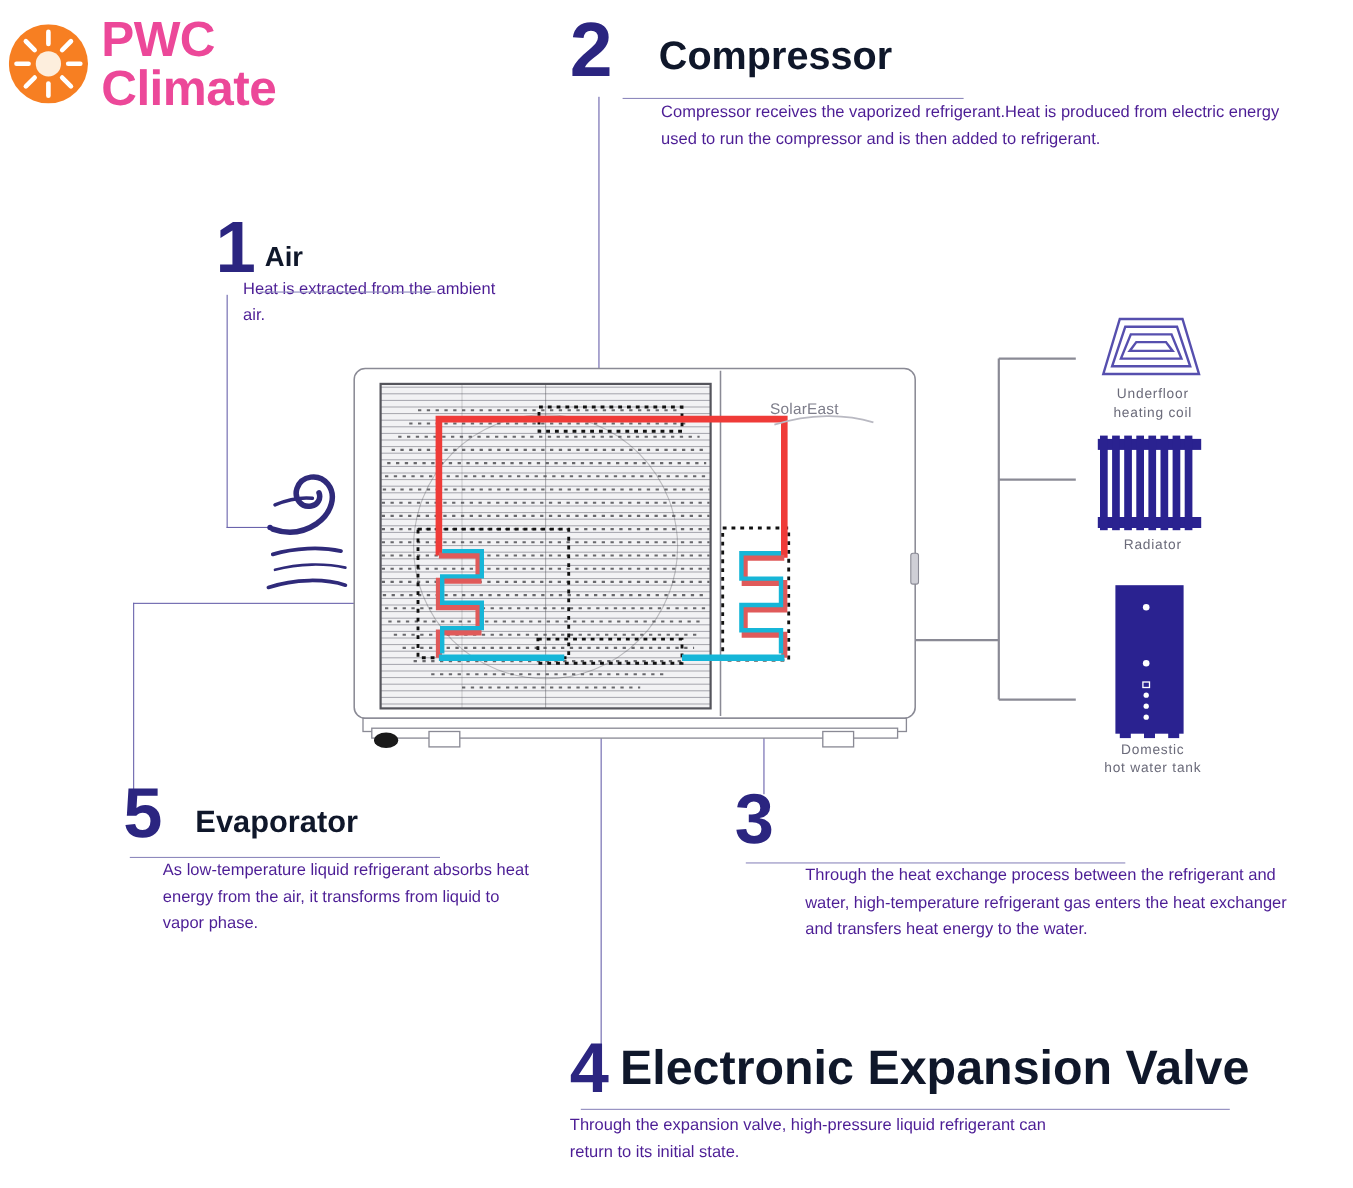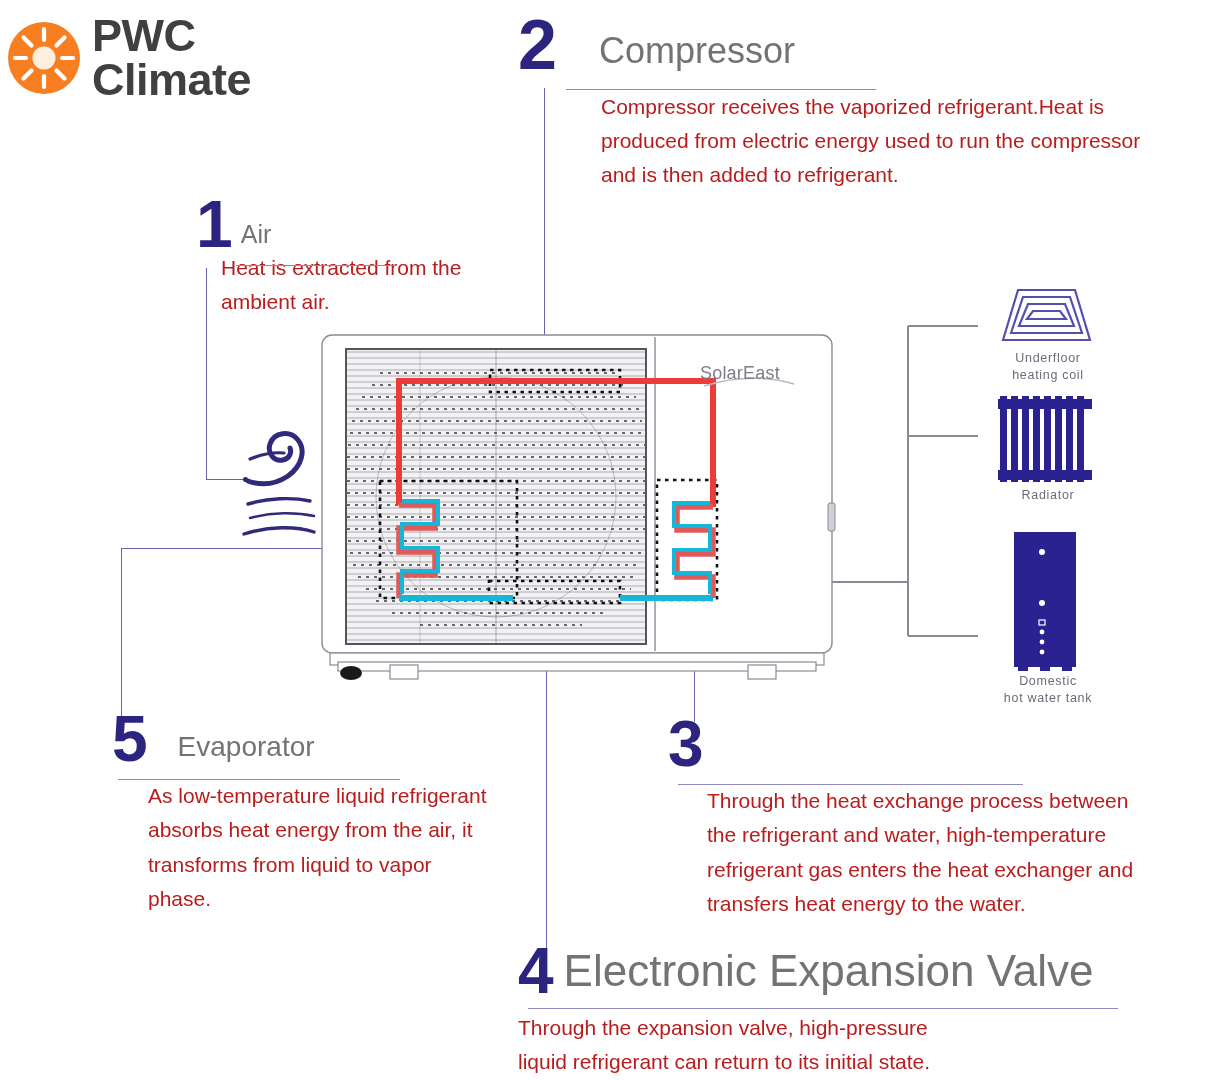--- a/index.html
+++ b/index.html
@@ -20,21 +20,21 @@
   #logo {
     position: absolute;
     left: 8px;
     top: 14px;
     display: flex;
     align-items: center;
     gap: 12px;
   }
   #logo-mark { width: 72px; height: 72px; flex: none; }
   #logo-text {
-    color: #404040;
+    color: #ec4899;
     font-weight: bold;
     font-size: 45px;
     line-height: 0.98;
     letter-spacing: -0.5px;
     white-space: pre-line;
   }
 
   
   .step { position: absolute; }
   .step-head {
@@ -42,33 +42,33 @@
     align-items: flex-end;
     position: relative;
   }
   .step-num {
     color: #2b2580;
     font-weight: bold;
     line-height: 0.82;
     font-family: "Liberation Sans", sans-serif;
   }
   .step-title {
-    color: #737373;
-    font-weight: normal;
+    color: #0f172a;
+    font-weight: bold;
     line-height: 1;
     white-space: nowrap;
   }
   .rule {
     position: absolute;
     height: 1px;
     background: #8e89bd;
   }
   .step-body {
-    color: #b91c1c;
-    font-size: 21px;
+    color: #4c1d95;
+    font-size: 15px;
     line-height: 1.62;
   }
 
   
   #step1 { left: 196px; top: 197px; }
   #step1 .step-num { font-size: 66px; }
   #step1 .step-title { font-size: 25px; padding-left: 8px; padding-bottom: 4px; }
   #step1 .rule { left: 40px; top: 68px; width: 160px; }
   #step1 .step-body { margin-top: 0; margin-left: 25px; }
 
@@ -77,21 +77,21 @@
   #step2 .step-num { font-size: 70px; }
   #step2 .step-title { font-size: 36px; padding-left: 42px; padding-bottom: 5px; }
   #step2 .rule { left: 48px; top: 72px; width: 310px; }
   #step2 .step-body { margin-top: 16px; margin-left: 83px; }
 
   
   #step3 { left: 668px; top: 718px; }
   #step3 .step-num { font-size: 64px; }
   #step3 .step-title { font-size: 36px; padding-left: 46px; padding-bottom: 3px; }
   #step3 .rule { left: 10px; top: 66px; width: 345px; }
-  #step3 .step-body { margin-top: 14px; margin-left: 39px; }
+  #step3 .step-body { margin-top: 14px; margin-left: 64px; }
 
   
   #step4 { left: 518px; top: 945px; }
   #step4 .step-num { font-size: 64px; }
   #step4 .step-title { font-size: 44px; padding-left: 10px; padding-bottom: 4px; }
   #step4 .rule { left: 10px; top: 63px; width: 590px; }
   #step4 .step-body { margin-top: 14px; }
 
   
   #step5 { left: 112px; top: 713px; }
@@ -131,21 +131,21 @@
     width: 170px;
   }
   #label-underfloor { left: 963px; top: 350px; }
   #label-radiator   { left: 963px; top: 487px; }
   #label-tank       { left: 963px; top: 673px; }
 
   #brand-solareast {
     position: absolute;
     left: 700px; top: 363px;
     color: #7d7d8a;
-    font-size: 18px;
+    font-size: 14px;
     letter-spacing: 0.2px;
   }
 </style>
 </head>
 <body>
 
 <div id="page">
 
   <div id="logo">
     <svg id="logo-mark" viewBox="0 0 72 72">

